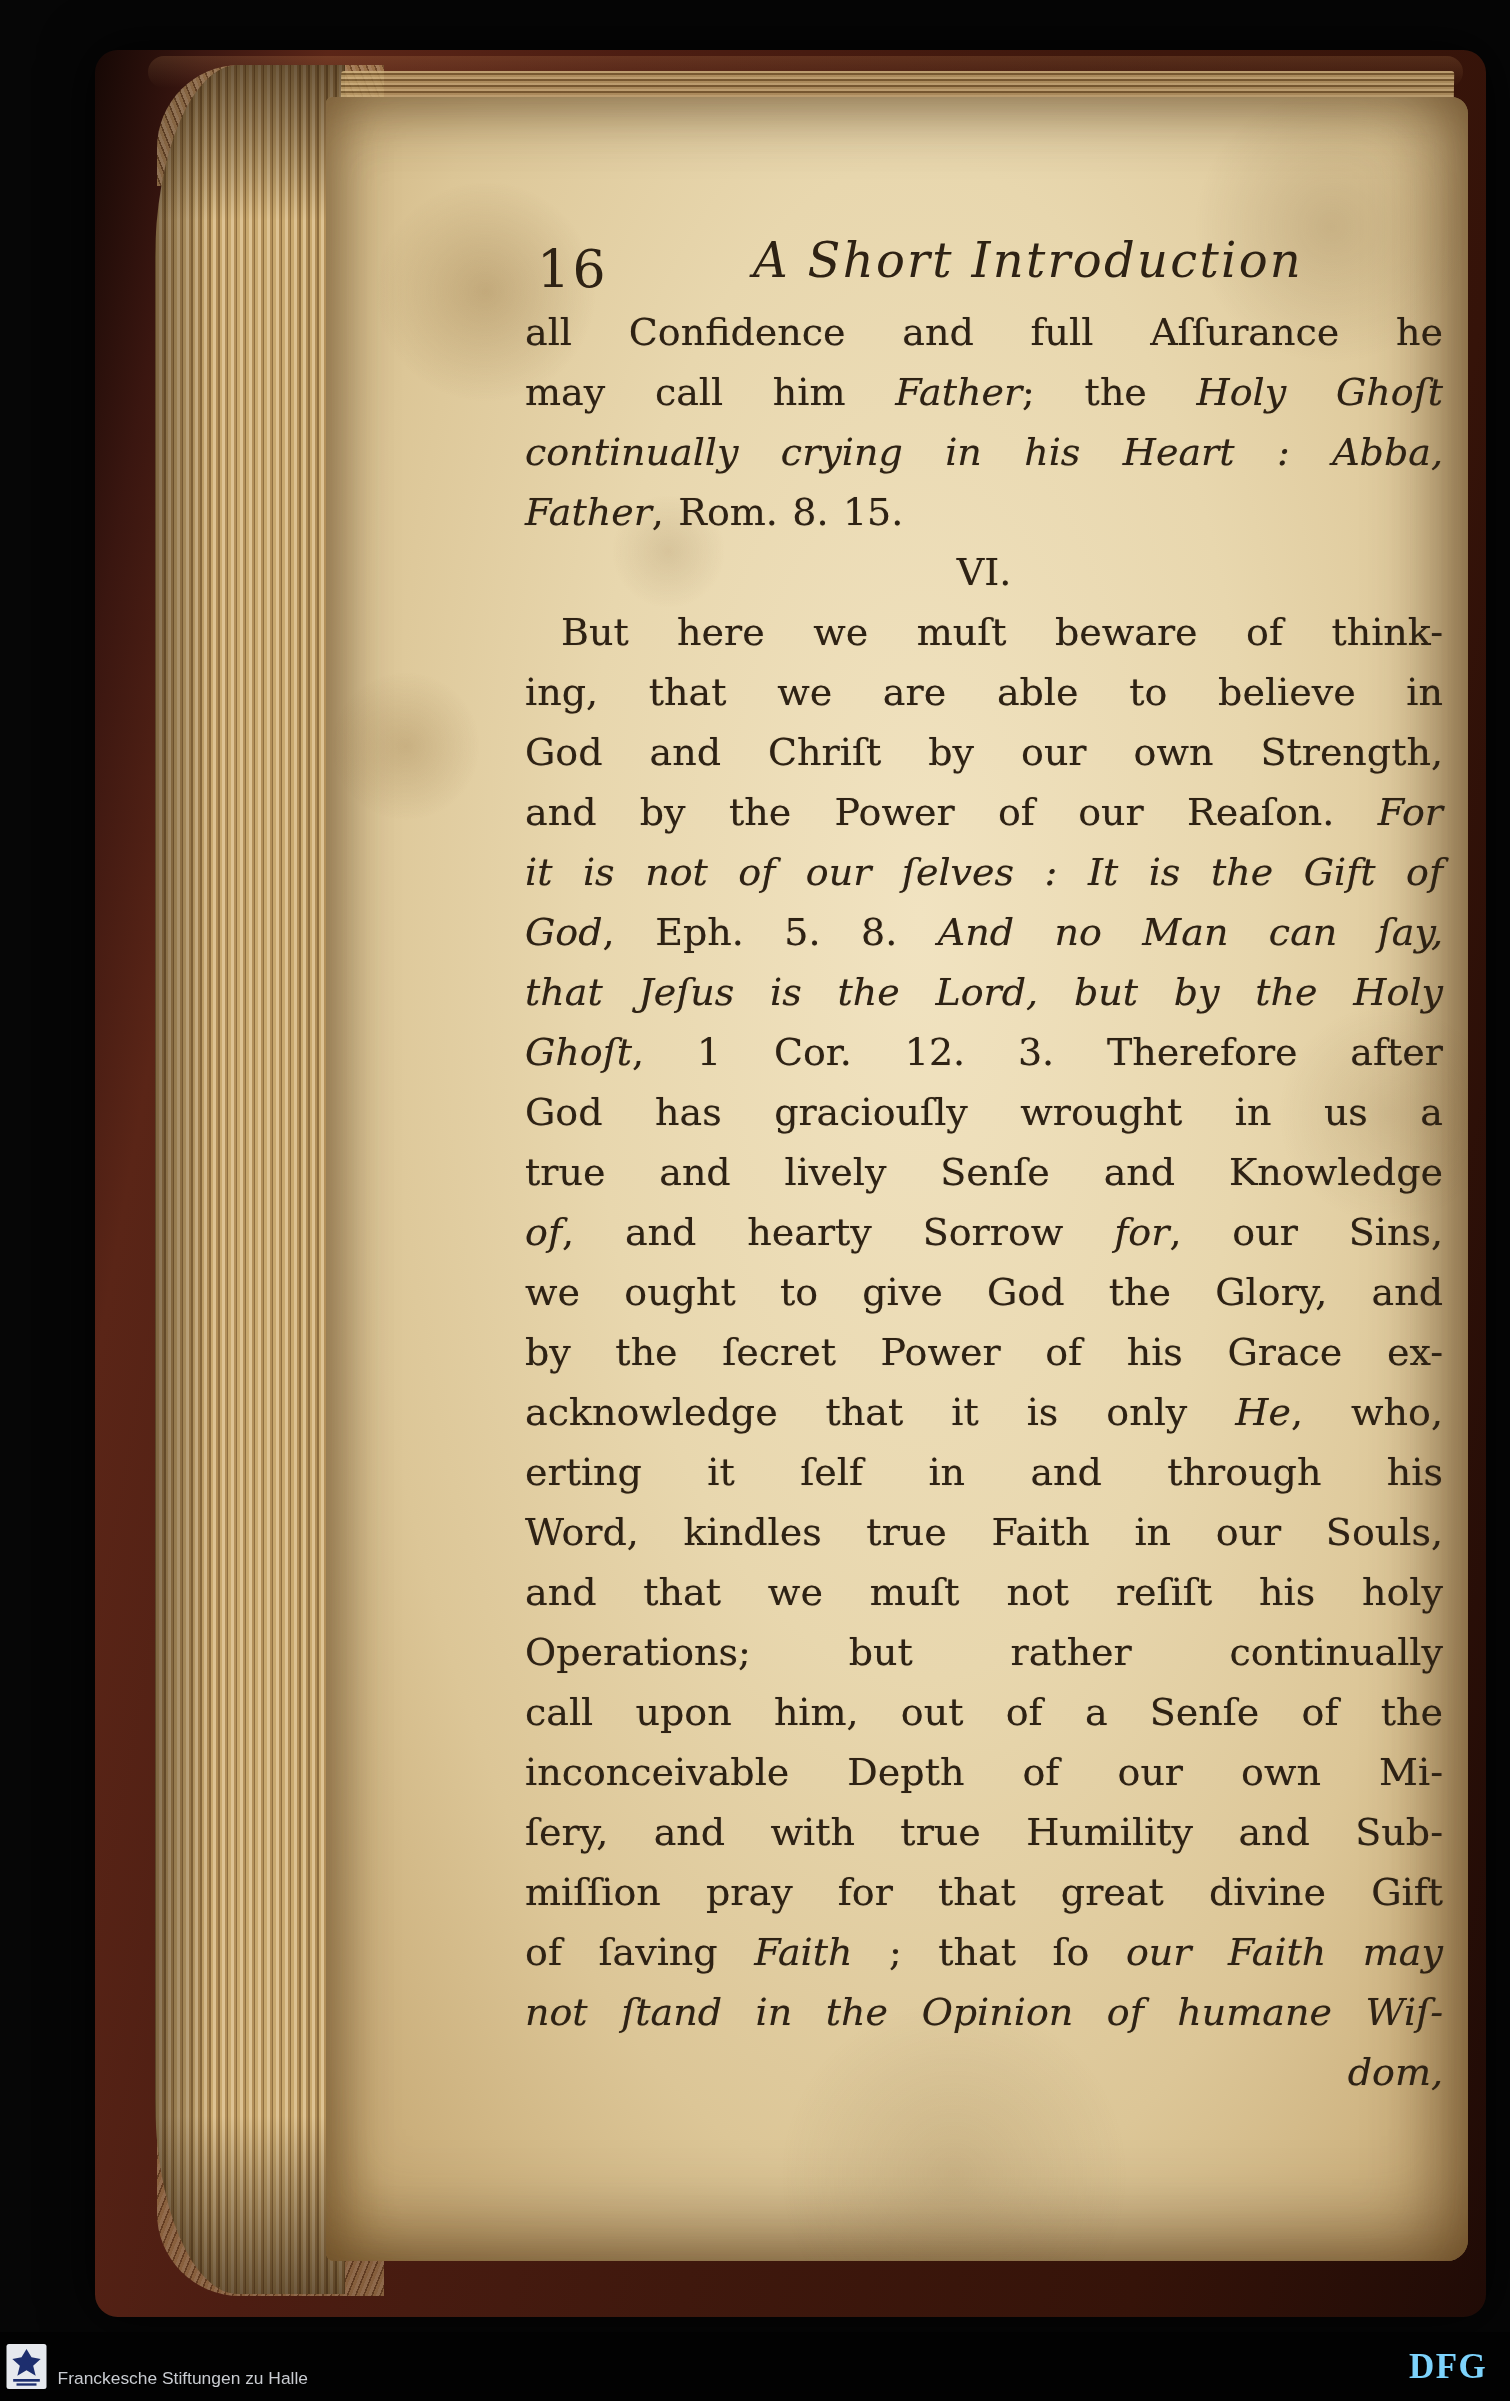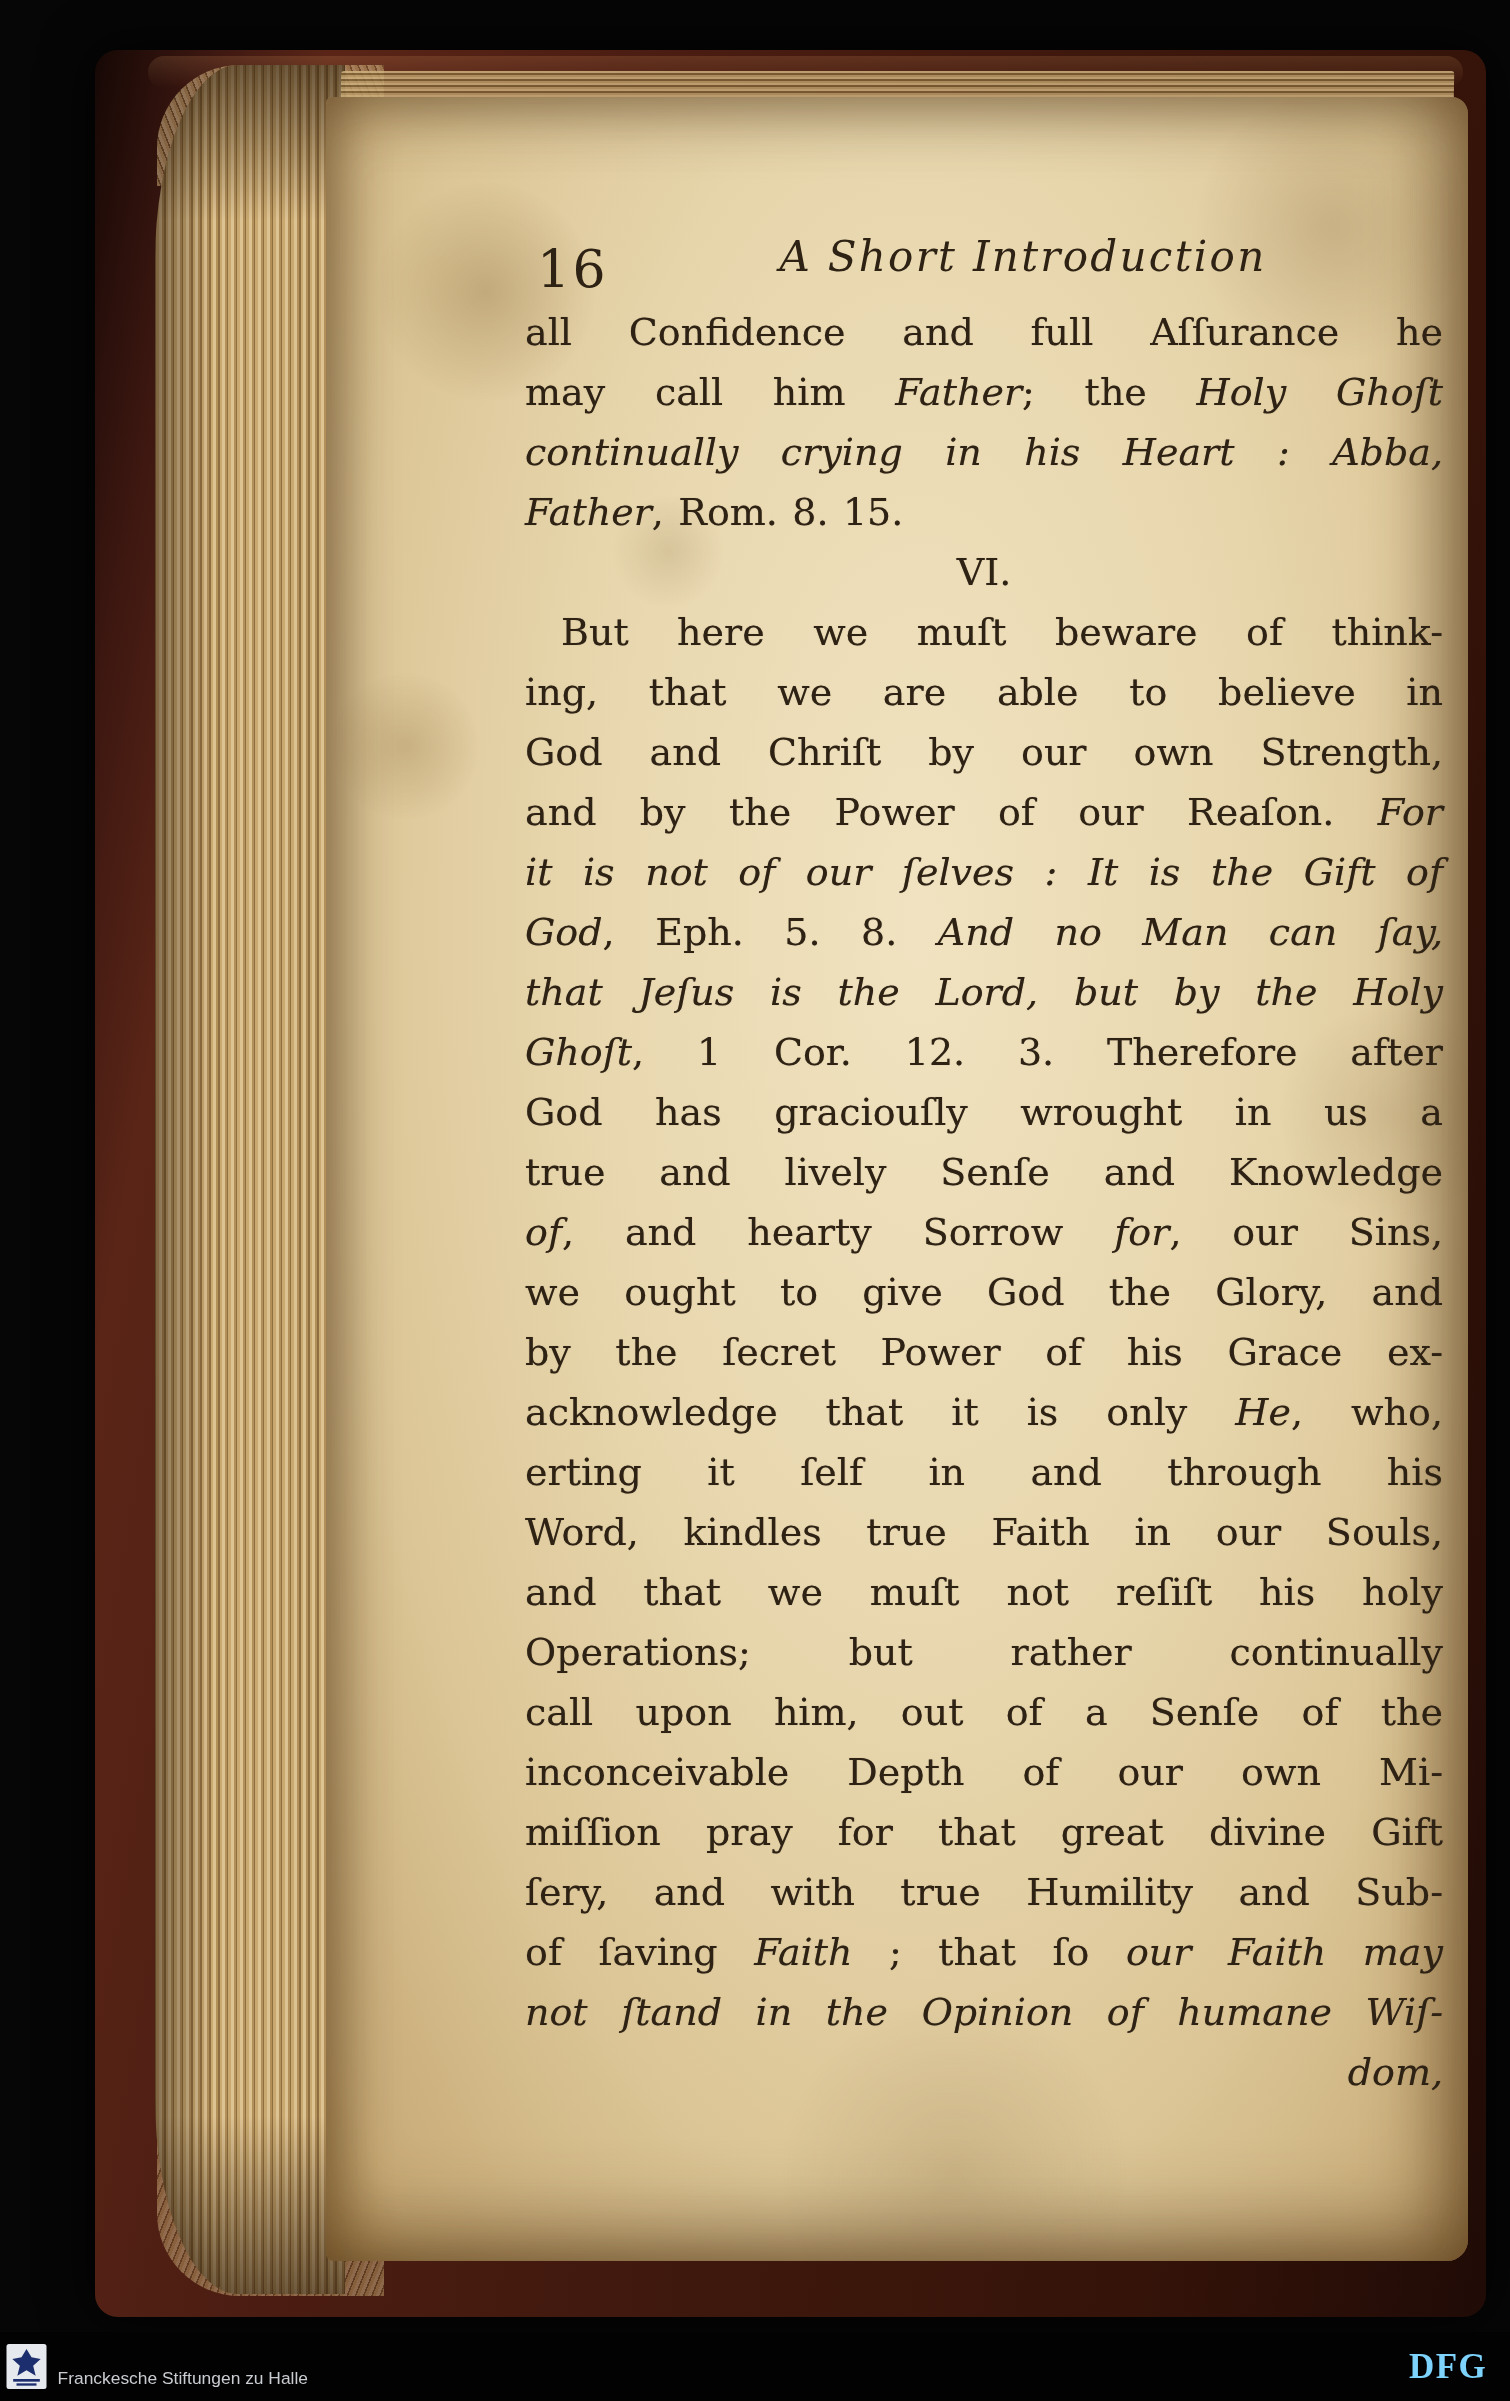--- a/index.html
+++ b/index.html
@@ -73,21 +73,21 @@
   }
 
   
   .header-row { position: absolute; left: 199px; top: 133px; width: 918px; height: 69px; }
   .page-number {
     position: absolute; left: 12px; top: 9px;
     font-size: 52px; color: var(--ink, #2e2214); letter-spacing: 2.3px;
   }
   .running-header {
     position: absolute; left: 50%; top: 1.5px; transform: translateX(-42%);
-    font-style: italic; font-size: 42px; letter-spacing: 2.3px;
+    font-style: italic; font-size: 48px; letter-spacing: 2.3px;
     color: #32251737; color: var(--ink, #2e2214);
     white-space: nowrap;
   }
 
   .text-col { position: absolute; left: 199px; top: 205px; width: 918px; }
   .line {
     font-size: 38px; line-height: 60px; word-spacing: 2.3px;
     color: var(--ink, #2e2214);
     text-shadow: 0 0 0.8px rgba(46,34,20,.45);
   }
@@ -151,22 +151,22 @@
         <div class="line align-justify"><span class="it">of</span><span>, and hearty Sorrow </span><span class="it">for</span><span>, our Sins,</span></div>
         <div class="line align-justify"><span>we ought to give God the Glory, and</span></div>
         <div class="line align-justify"><span>by the ſecret Power of his Grace ex-</span></div>
         <div class="line align-justify"><span>acknowledge that it is only </span><span class="it">He</span><span>, who,</span></div>
         <div class="line align-justify"><span>erting it ſelf in and through his</span></div>
         <div class="line align-justify"><span>Word, kindles true Faith in our Souls,</span></div>
         <div class="line align-justify"><span>and that we muſt not reſiſt his holy</span></div>
         <div class="line align-justify"><span>Operations; but rather continually</span></div>
         <div class="line align-justify"><span>call upon him, out of a Senſe of the</span></div>
         <div class="line align-justify"><span>inconceivable Depth of our own Mi-</span></div>
+        <div class="line align-justify"><span>ſery, and with true Humility and Sub-</span></div>
         <div class="line align-justify"><span>miſſion pray for that great divine Gift</span></div>
-        <div class="line align-justify"><span>ſery, and with true Humility and Sub-</span></div>
         <div class="line align-justify"><span>of ſaving </span><span class="it">Faith</span><span> ; that ſo </span><span class="it">our Faith may</span></div>
         <div class="line align-justify"><span class="it">not ſtand in the Opinion of humane Wiſ-</span></div>
         <div class="line align-right"><span class="it">dom,</span></div>
       </div>
   </div>
 
   <div class="footer">
     <div class="footer-left">
       <svg class="fs-logo" viewBox="0 0 24 27" xmlns="http://www.w3.org/2000/svg">
         <rect x="0" y="0" width="24" height="27" rx="1.5" fill="#e6e9ee"></rect>

